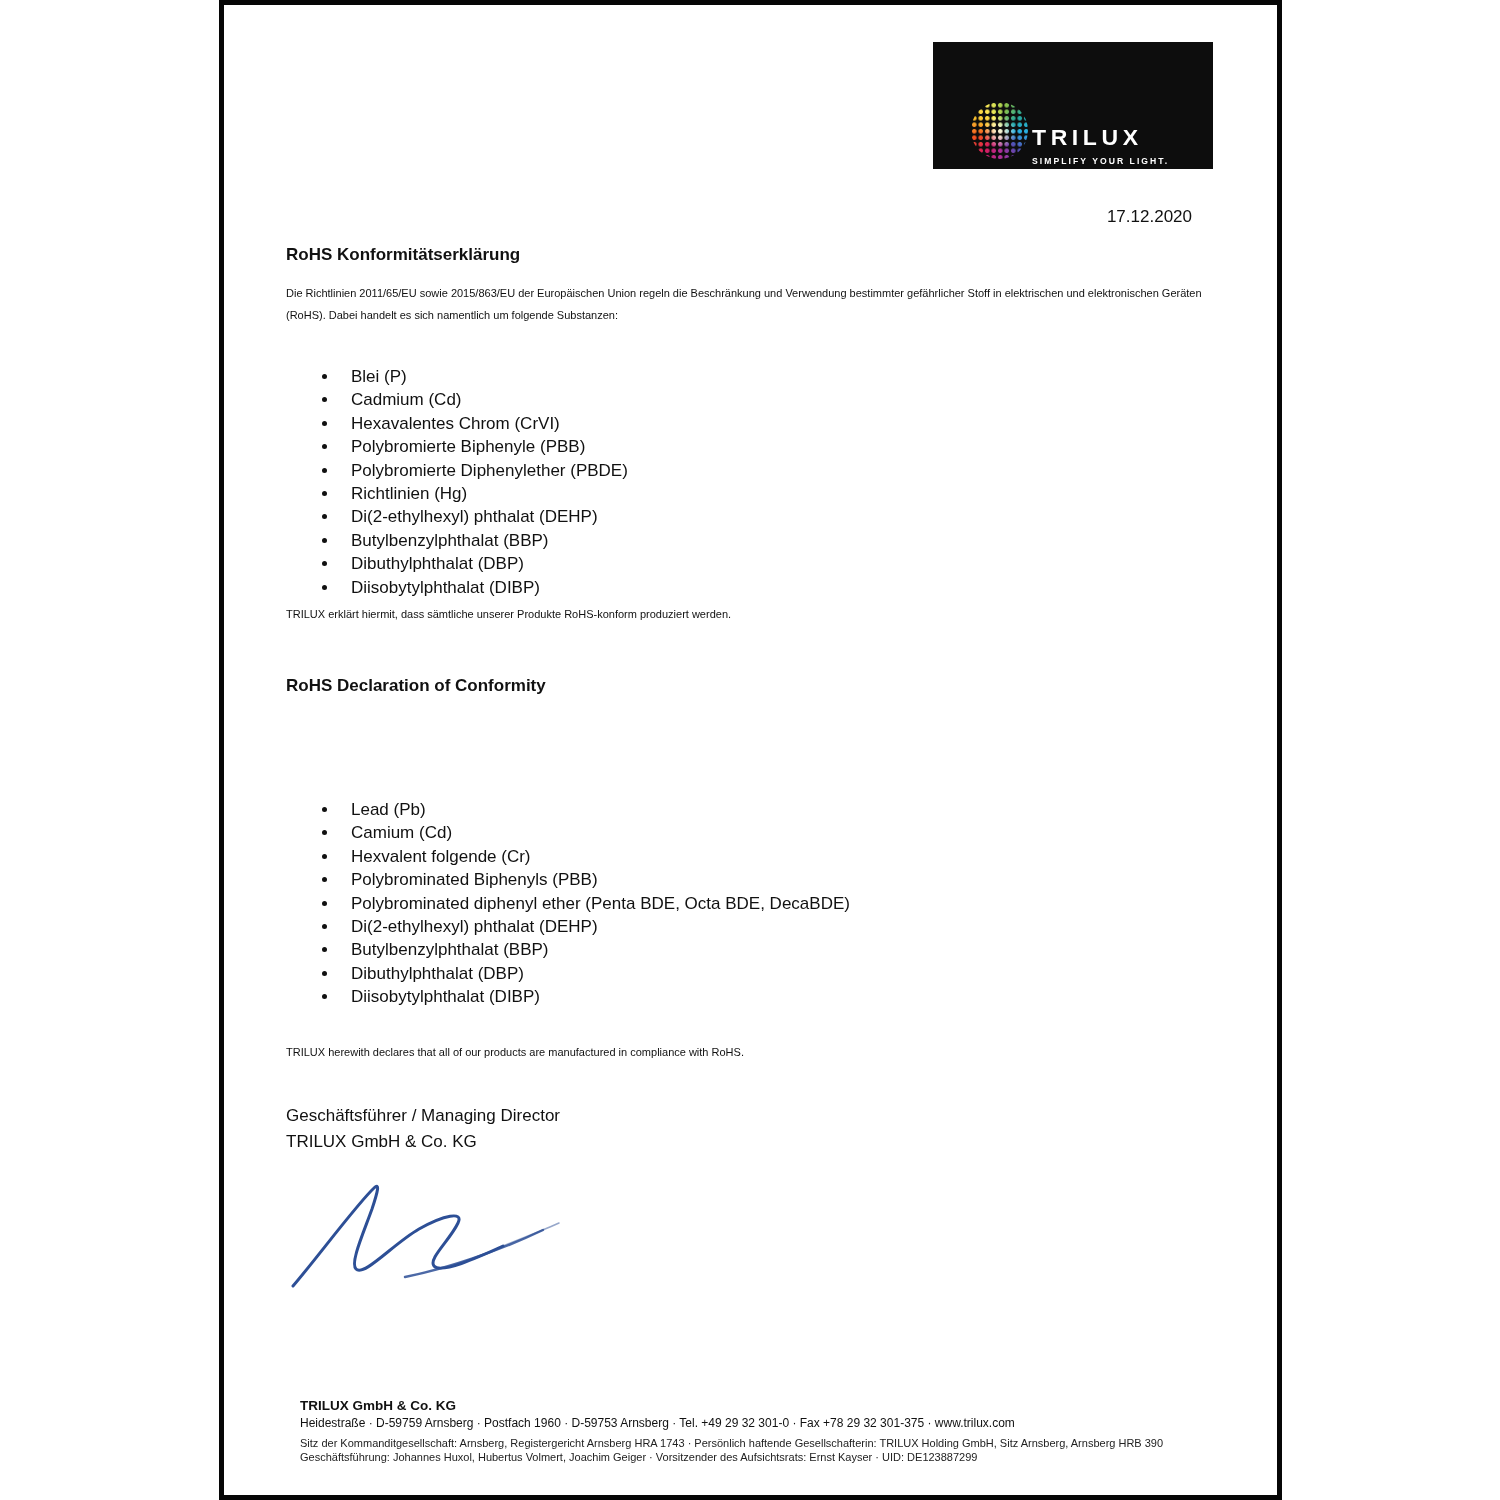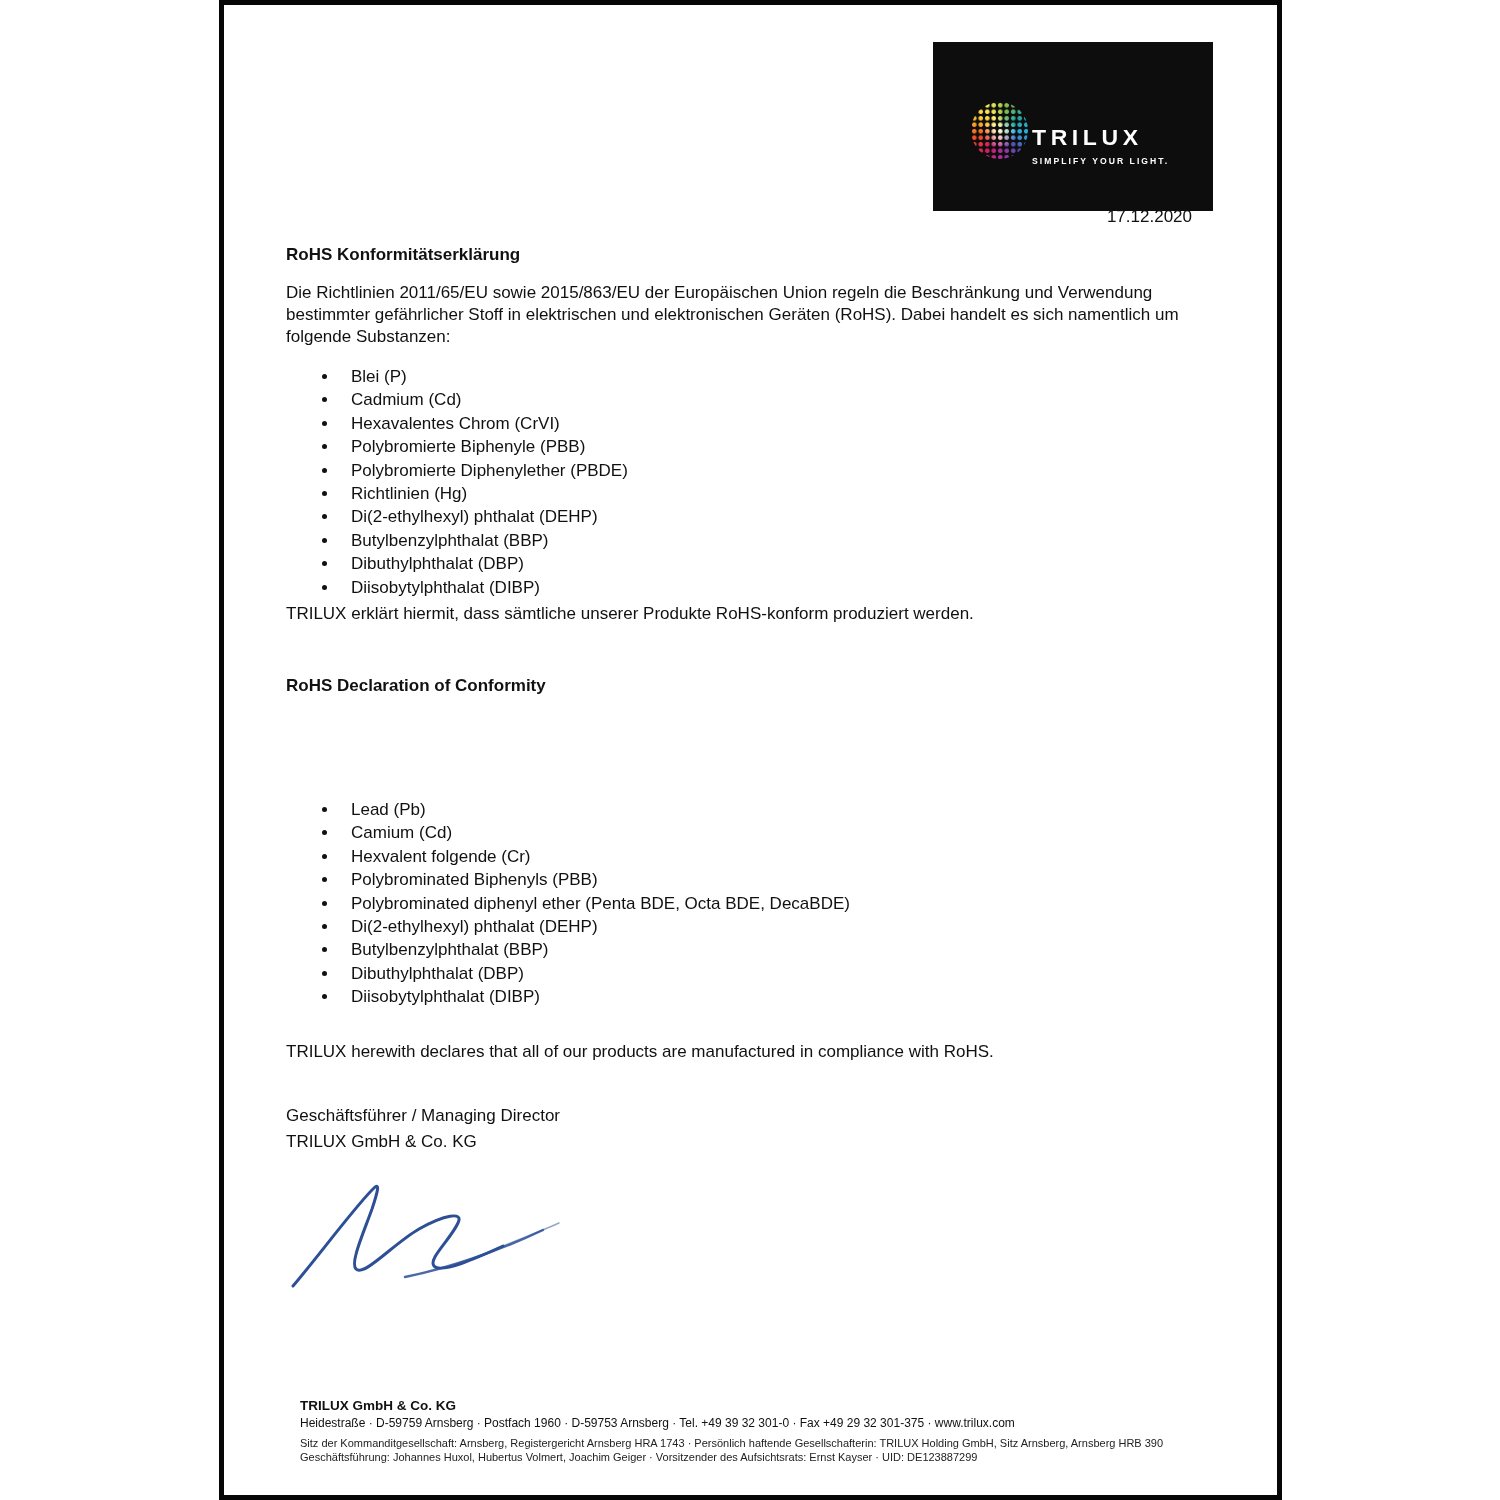--- a/index.html
+++ b/index.html
@@ -8,21 +8,21 @@
     font-family:"Liberation Sans", sans-serif;color:#111;
     -webkit-font-smoothing:antialiased;
   }
   .sheet{
     position:absolute;left:219px;top:0;width:1063px;height:1500px;
     border:5px solid #060606;box-sizing:border-box;background:#fff;
   }
   .abs{position:absolute;}
 
   
-  .logo-box{left:709px;top:37px;width:280px;height:169px;background:#0d0d0d;}
+  .logo-box{left:709px;top:37px;width:280px;height:127px;background:#0d0d0d;}
   .globe{
     left:38px;top:60px;width:57px;height:57px;border-radius:50%;
     background-image:
       radial-gradient(circle, rgba(13,13,13,0) 0 1.9px, #0d0d0d 2.7px),
       radial-gradient(circle at 50% 52%, rgba(255,252,214,.95) 0 9%, rgba(255,252,214,0) 40%),
       conic-gradient(from 215deg, #d81b60, #f4511e, #fbc02d, #fdee5a, #8bc34a, #26a69a, #29b1e8, #5350b5, #ab2f9c, #d81b60);
     background-size:6.5px 6.5px, 100% 100%, 100% 100%;
   }
   .wordmark{left:99px;top:84px;color:#fff;}
   .brand{
@@ -30,21 +30,21 @@
     transform:scaleY(.92);transform-origin:left top;white-space:nowrap;
   }
   .tagline{
     font-size:8.6px;font-weight:bold;letter-spacing:2.05px;margin-top:3px;white-space:nowrap;
   }
 
   .date{top:202px;right:85px;font-size:17px;}
 
   .col{left:62px;width:917px;}
   .h-sec{font-weight:bold;font-size:17px;}
-  .para{font-size:17px;line-height:22px;}
+  .para{font-size:11px;line-height:22px;}
   ul.subs{
     left:127px;margin:0;padding:0;list-style:none;font-size:17px;line-height:23.4px;
   }
   ul.subs li{position:relative;white-space:nowrap;}
   ul.subs li::before{
     content:"";position:absolute;left:-29px;top:9px;width:5px;height:5px;
     border-radius:50%;background:#111;
   }
   .sig-block{font-size:17px;line-height:25.5px;}
   .sig-block .sig-name{font-weight:bold;}
@@ -109,19 +109,19 @@
 
   <svg class="abs" style="left:63px;top:1173px;" width="280" height="118" viewBox="0 0 280 118">
     <g fill="none" stroke="#2d4f96" stroke-linecap="round" stroke-linejoin="round">
       <path stroke-width="3" d="M6 108 C30 80, 70 26, 87 10 C93 4, 91 13, 85 31 C76 56, 63 85, 69 91 C77 99, 106 66, 132 51 C157 37, 177 33, 171 45 C163 62, 141 81, 147 88 C154 96, 190 80, 216 68"></path>
       <path stroke-width="2.4" stroke-opacity=".85" d="M118 99 C158 91, 210 74, 256 52"></path>
       <path stroke-width="1.6" stroke-opacity=".5" d="M216 68 C236 60, 254 53, 272 45"></path>
     </g>
   </svg>
 
   <div class="abs footer-name">TRILUX GmbH &amp; Co. KG</div>
-  <div class="abs footer-address">Heidestraße · D-59759 Arnsberg · Postfach 1960 · D-59753 Arnsberg · Tel. +49 39 32  301-0 · Fax +49 29 32  301-375 · www.trilux.com</div>
+  <div class="abs footer-address">Heidestraße · D-59759 Arnsberg · Postfach 1960 · D-59753 Arnsberg · Tel. +49 29 32  301-0 · Fax +78 29 32  301-375 · www.trilux.com</div>
   <div class="abs footer-legal">
     <div>Sitz der Kommanditgesellschaft: Arnsberg, Registergericht Arnsberg HRA 1743 · Persönlich haftende Gesellschafterin: TRILUX Holding GmbH, Sitz Arnsberg, Arnsberg HRB 390</div>
     <div>Geschäftsführung: Johannes Huxol, Hubertus Volmert, Joachim Geiger · Vorsitzender des Aufsichtsrats: Ernst Kayser · UID: DE123887299</div>
   </div>
 
 </div>
 
 </body></html>

